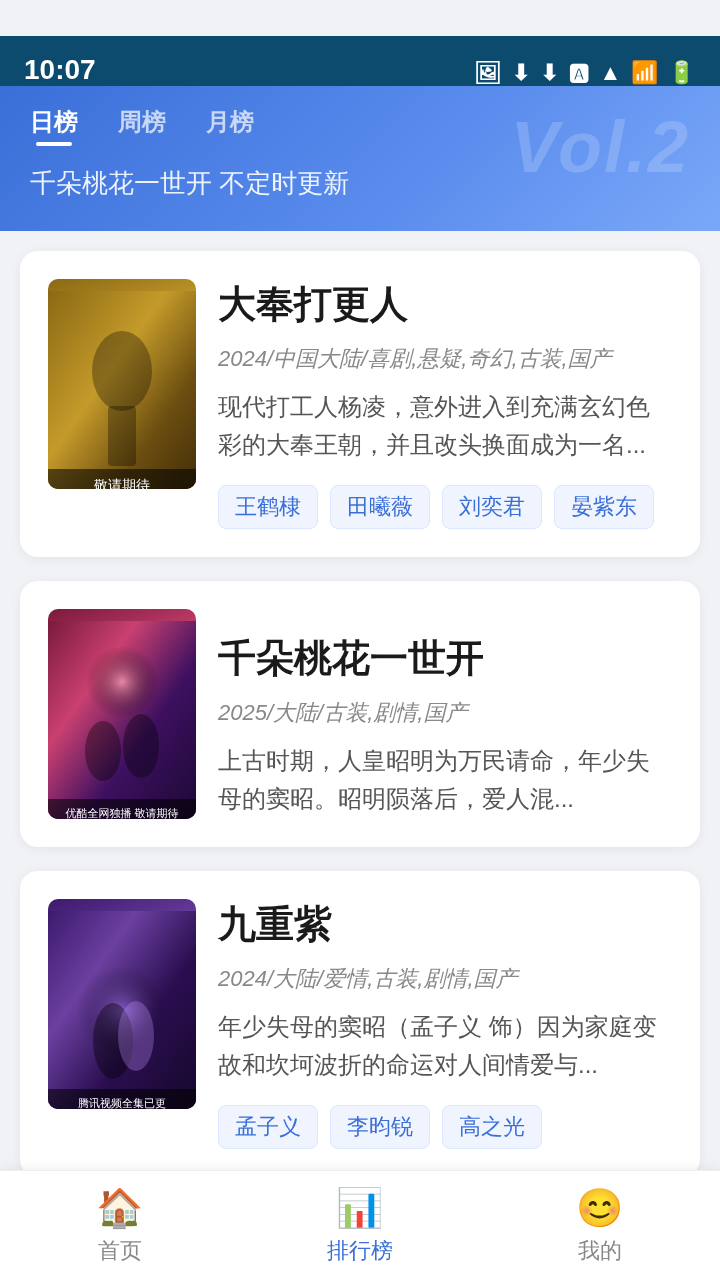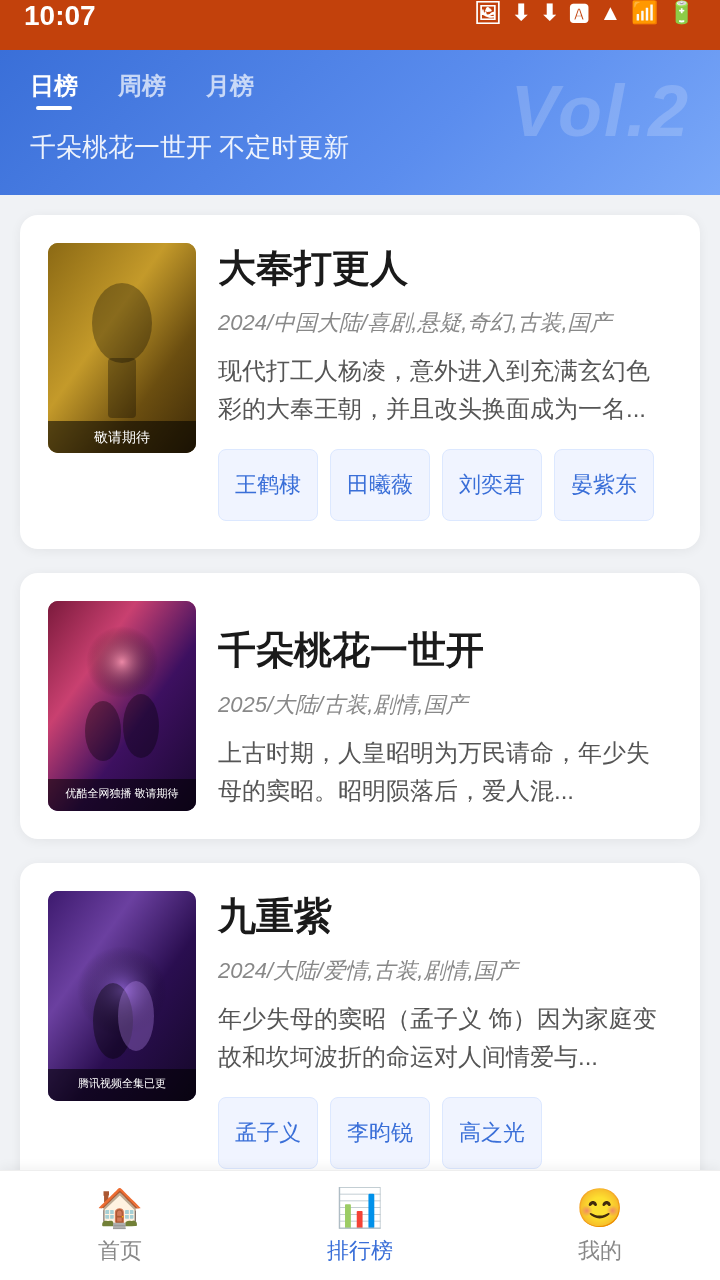--- a/index.html
+++ b/index.html
@@ -7,29 +7,30 @@
     body {
       width: 720px;
       min-height: 1280px;
       font-family: -apple-system, 'PingFang SC', 'Helvetica Neue', sans-serif;
       background: #f0f2f5;
       overflow-x: hidden;
     }
 
     
     .status-bar {
-      background: #c2410c;
+      background: #0c4a6e;
       height: 50px;
       display: flex;
-      align-items: flex-start;
+      align-items: flex-end;
       justify-content: space-between;
       padding: 0 24px;
       color: white;
       font-size: 28px;
       font-weight: 600;
+      margin-top: 36px;
     }
     .status-icons {
       display: flex;
       gap: 10px;
       align-items: center;
       font-size: 22px;
     }
 
     
     .header-banner {
@@ -152,21 +153,21 @@
     .card-tags {
       display: flex;
       flex-wrap: wrap;
       gap: 12px;
       margin-top: 6px;
     }
     .tag {
       background: #f0f4ff;
       color: #3a6fd8;
       border-radius: 8px;
-      padding: 20px 16px;
+      padding: 6px 16px;
       font-size: 22px;
       border: 1px solid #dce8ff;
     }
 
     
     .bottom-nav {
       position: fixed;
       bottom: 0;
       left: 0;
       width: 720px;
@@ -198,20 +199,21 @@
     .nav-item.active .nav-icon {
       color: #3a6fd8;
     }
 
     
     .poster-art {
       width: 100%;
       height: 100%;
       position: relative;
       overflow: hidden;
+      margin-top: 12px;
     }
   </style>
 </head>
 <body>
 
 <div class="status-bar">
   <span>10:07</span>
   <div class="status-icons">
     <span>🖼</span>
     <span>⬇</span>

